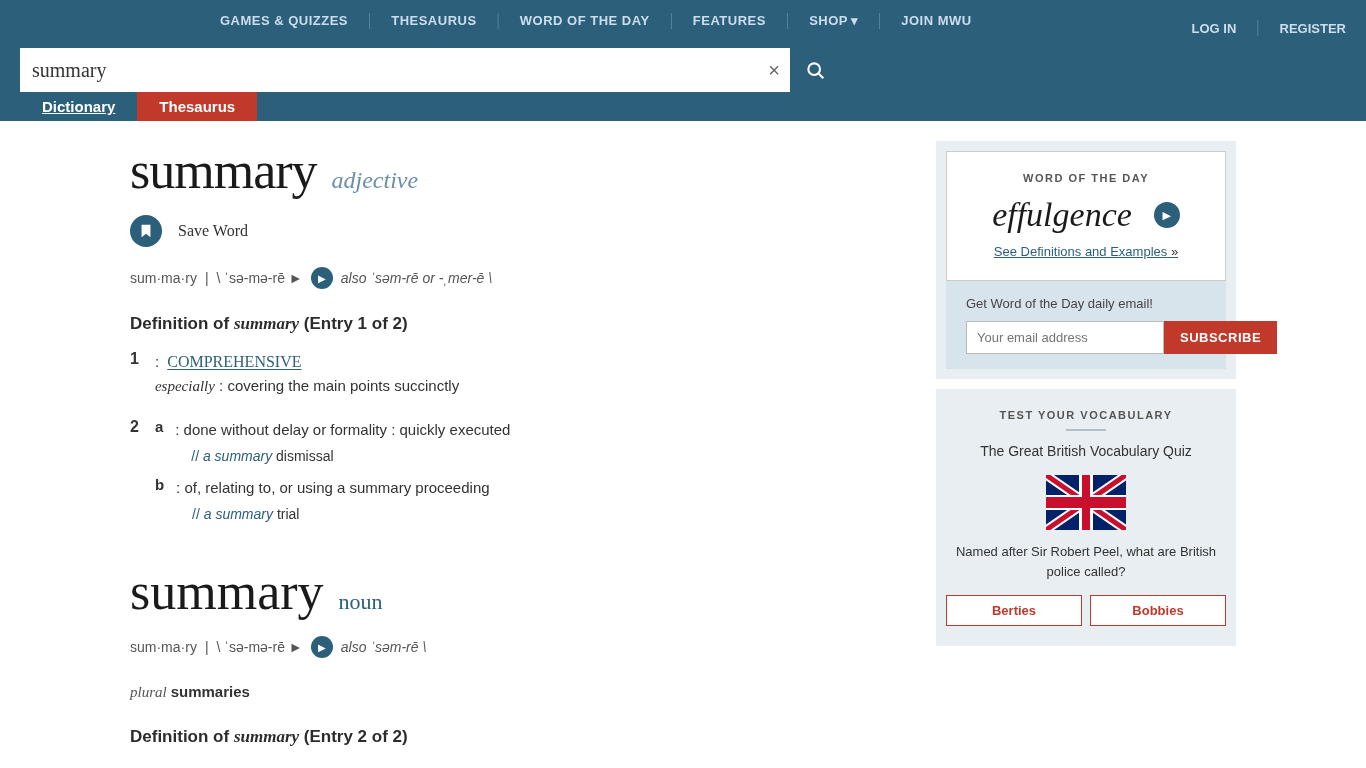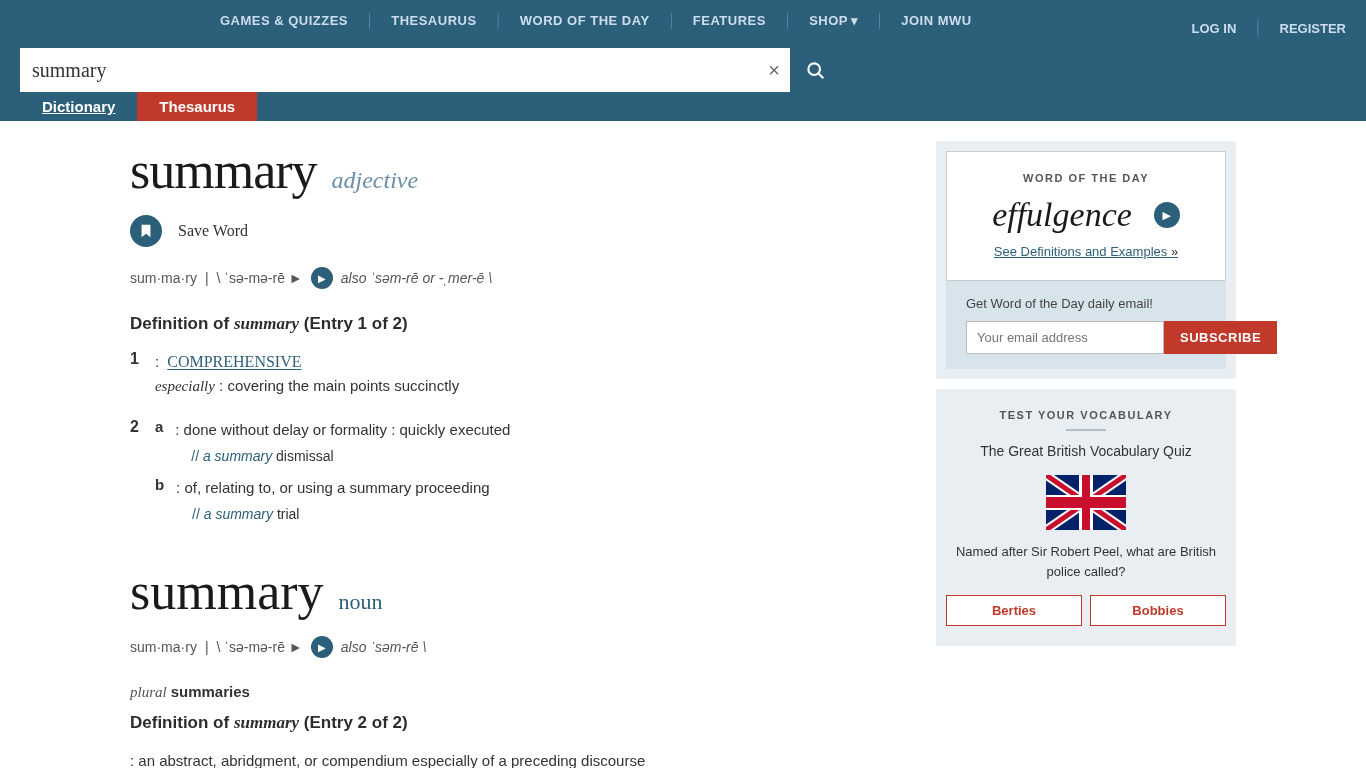--- a/index.html
+++ b/index.html
@@ -623,21 +623,21 @@
     </div>
 
     <div class="pronunciation">
       <span class="pron-dots">sum·ma·ry</span>
       <span class="pron-separator">|</span>
       <span class="pron-ipa">\ ˈsə-mə-rē ►</span>
       <button class="speaker-btn">▶</button>
       <span class="pron-alt">also ˈsəm-rē \</span>
     </div>
 
-    <div style="margin-bottom:12px">
+    <div style="margin-bottom:26px">
       <span class="plural-label">plural</span>
       <span class="plural-word">summaries</span>
     </div>
 
     <div class="definition-header">
       Definition of <em>summary</em> (Entry 2 of 2)
     </div>
 
     <div class="def-text">: an abstract, abridgment, or compendium especially of a preceding discourse</div>
 

